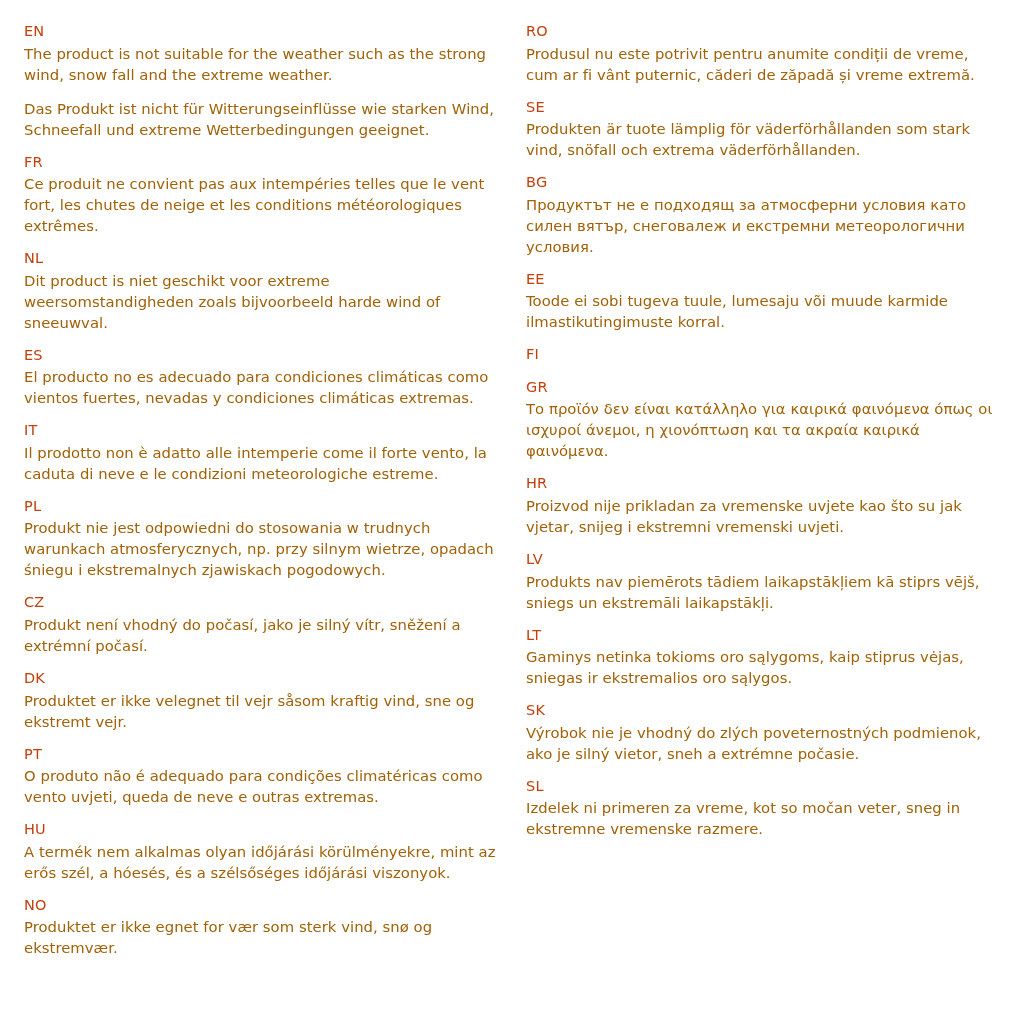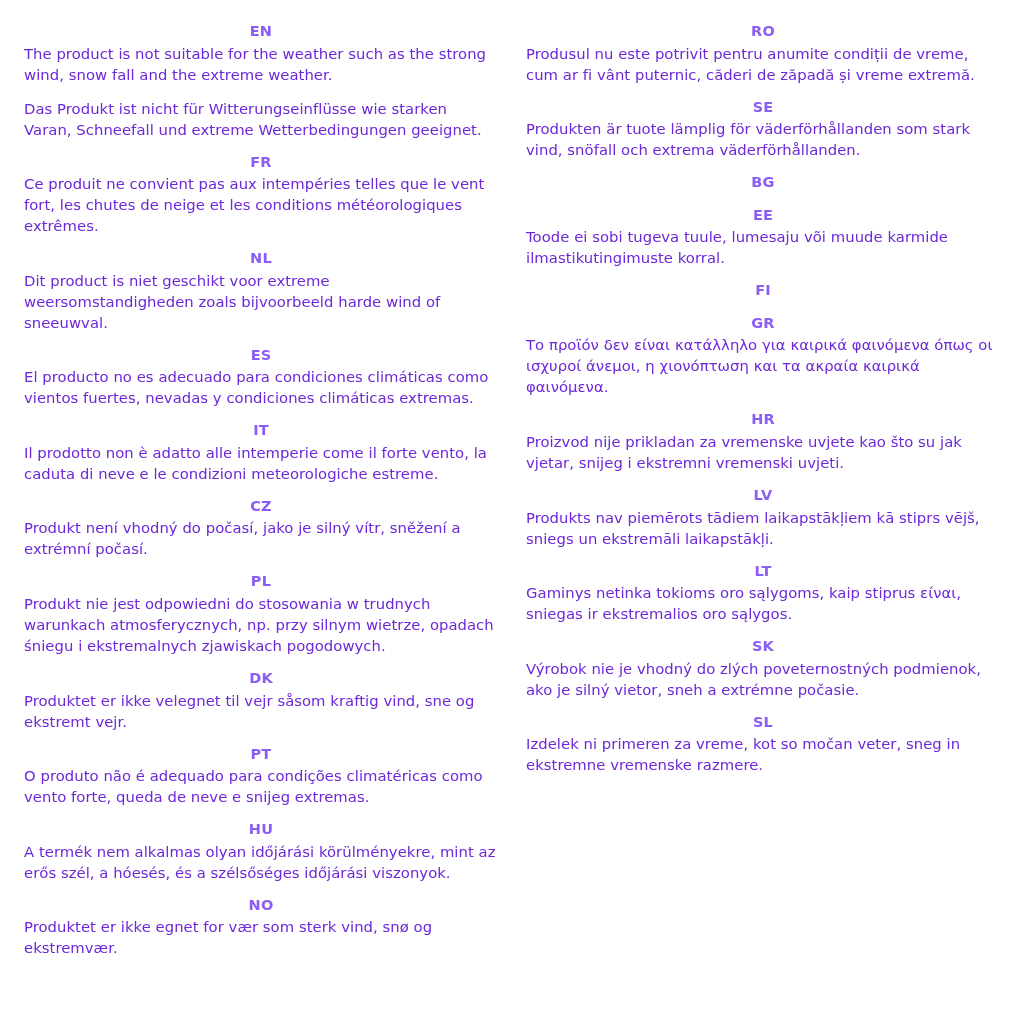--- a/index.html
+++ b/index.html
@@ -32,78 +32,77 @@
     margin-right: 28px;
   }
   .entry {
     margin-bottom: 13px;
   }
   .entry:last-child {
     margin-bottom: 0;
   }
   .lang-code {
     font-size: 14.5px;
-    font-weight: bold;
+    font-weight: normal;
     line-height: 1.35;
     letter-spacing: 0.2px;
-    color: #8b5cf6;
+    color: #c2410c;
     margin-bottom: 1px;
-    text-align: center;
   }
   .lang-text {
     font-size: 14.8px;
     line-height: 1.42;
-    color: #6d28d9;
+    color: #a16207;
     letter-spacing: 0.05px;
   }
 </style>
 </head>
 <body>
 
 <div class="page">
 
   <div class="column left">
     <div class="entry">
       <div class="lang-code">EN</div>
       <div class="lang-text">The product is not suitable for the weather such as the strong wind, snow fall and the extreme weather.</div>
     </div>
     <div class="entry">
-      <div class="lang-text">Das Produkt ist nicht für Witterungseinflüsse wie starken Varan, Schneefall und extreme Wetterbedingungen geeignet.</div>
+      <div class="lang-text">Das Produkt ist nicht für Witterungseinflüsse wie starken Wind, Schneefall und extreme Wetterbedingungen geeignet.</div>
     </div>
     <div class="entry">
       <div class="lang-code">FR</div>
       <div class="lang-text">Ce produit ne convient pas aux intempéries telles que le vent fort, les chutes de neige et les conditions météorologiques extrêmes.</div>
     </div>
     <div class="entry">
       <div class="lang-code">NL</div>
       <div class="lang-text">Dit product is niet geschikt voor extreme weersomstandigheden zoals bijvoorbeeld harde wind of sneeuwval.</div>
     </div>
     <div class="entry">
       <div class="lang-code">ES</div>
       <div class="lang-text">El producto no es adecuado para condiciones climáticas como vientos fuertes, nevadas y condiciones climáticas extremas.</div>
     </div>
     <div class="entry">
       <div class="lang-code">IT</div>
       <div class="lang-text">Il prodotto non è adatto alle intemperie come il forte vento, la caduta di neve e le condizioni meteorologiche estreme.</div>
     </div>
     <div class="entry">
+      <div class="lang-code">PL</div>
+      <div class="lang-text">Produkt nie jest odpowiedni do stosowania w trudnych warunkach atmosferycznych, np. przy silnym wietrze, opadach śniegu i ekstremalnych zjawiskach pogodowych.</div>
+    </div>
+    <div class="entry">
       <div class="lang-code">CZ</div>
       <div class="lang-text">Produkt není vhodný do počasí, jako je silný vítr, sněžení a extrémní počasí.</div>
-    </div>
-    <div class="entry">
-      <div class="lang-code">PL</div>
-      <div class="lang-text">Produkt nie jest odpowiedni do stosowania w trudnych warunkach atmosferycznych, np. przy silnym wietrze, opadach śniegu i ekstremalnych zjawiskach pogodowych.</div>
     </div>
     <div class="entry">
       <div class="lang-code">DK</div>
       <div class="lang-text">Produktet er ikke velegnet til vejr såsom kraftig vind, sne og ekstremt vejr.</div>
     </div>
     <div class="entry">
       <div class="lang-code">PT</div>
-      <div class="lang-text">O produto não é adequado para condições climatéricas como vento forte, queda de neve e snijeg extremas.</div>
+      <div class="lang-text">O produto não é adequado para condições climatéricas como vento uvjeti, queda de neve e outras extremas.</div>
     </div>
     <div class="entry">
       <div class="lang-code">HU</div>
       <div class="lang-text">A termék nem alkalmas olyan időjárási körülményekre, mint az erős szél, a hóesés, és a szélsőséges időjárási viszonyok.</div>
     </div>
     <div class="entry">
       <div class="lang-code">NO</div>
       <div class="lang-text">Produktet er ikke egnet for vær som sterk vind, snø og ekstremvær.</div>
     </div>
   </div>
@@ -112,20 +111,21 @@
     <div class="entry">
       <div class="lang-code">RO</div>
       <div class="lang-text">Produsul nu este potrivit pentru anumite condiții de vreme, cum ar fi vânt puternic, căderi de zăpadă și vreme extremă.</div>
     </div>
     <div class="entry">
       <div class="lang-code">SE</div>
       <div class="lang-text">Produkten är tuote lämplig för väderförhållanden som stark vind, snöfall och extrema väderförhållanden.</div>
     </div>
     <div class="entry">
       <div class="lang-code">BG</div>
+      <div class="lang-text">Продуктът не е подходящ за атмосферни условия като силен вятър, снеговалеж и екстремни метеорологични условия.</div>
     </div>
     <div class="entry">
       <div class="lang-code">EE</div>
       <div class="lang-text">Toode ei sobi tugeva tuule, lumesaju või muude karmide ilmastikutingimuste korral.</div>
     </div>
     <div class="entry">
       <div class="lang-code">FI</div>
     </div>
     <div class="entry">
       <div class="lang-code">GR</div>
@@ -134,21 +134,21 @@
     <div class="entry">
       <div class="lang-code">HR</div>
       <div class="lang-text">Proizvod nije prikladan za vremenske uvjete kao što su jak vjetar, snijeg i ekstremni vremenski uvjeti.</div>
     </div>
     <div class="entry">
       <div class="lang-code">LV</div>
       <div class="lang-text">Produkts nav piemērots tādiem laikapstākļiem kā stiprs vējš, sniegs un ekstremāli laikapstākļi.</div>
     </div>
     <div class="entry">
       <div class="lang-code">LT</div>
-      <div class="lang-text">Gaminys netinka tokioms oro sąlygoms, kaip stiprus είναι, sniegas ir ekstremalios oro sąlygos.</div>
+      <div class="lang-text">Gaminys netinka tokioms oro sąlygoms, kaip stiprus vėjas, sniegas ir ekstremalios oro sąlygos.</div>
     </div>
     <div class="entry">
       <div class="lang-code">SK</div>
       <div class="lang-text">Výrobok nie je vhodný do zlých poveternostných podmienok, ako je silný vietor, sneh a extrémne počasie.</div>
     </div>
     <div class="entry">
       <div class="lang-code">SL</div>
       <div class="lang-text">Izdelek ni primeren za vreme, kot so močan veter, sneg in ekstremne vremenske razmere.</div>
     </div>
   </div>

